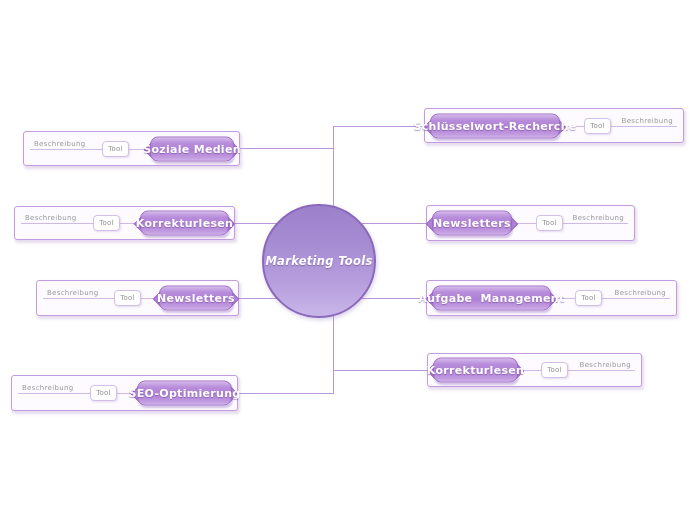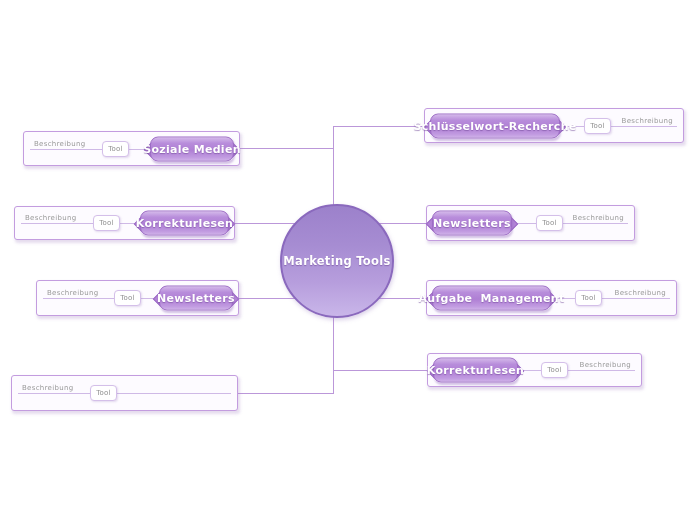--- a/index.html
+++ b/index.html
@@ -4,25 +4,26 @@
 <style>
   html,body{margin:0;padding:0;background:#ffffff;}
   .canvas{
     position:relative;width:697px;height:520px;background:#ffffff;overflow:hidden;
     font-family:"DejaVu Sans","Liberation Sans",sans-serif;
   }
   
   .conn{position:absolute;background:#bb97d9;z-index:1;}
   
   .center-node{
-    position:absolute;left:280px;top:204px;width:114px;height:114px;border-radius:50%;
+    position:absolute;left:262px;top:204px;width:114px;height:114px;border-radius:50%;
     background:linear-gradient(180deg,#9c81cb 0%,#a68cd2 35%,#b79edd 70%,#c9b6e9 100%);
     border:2px solid #8a69bd;box-sizing:border-box;z-index:2;
     display:flex;align-items:center;justify-content:center;
     box-shadow:1px 2px 4px rgba(150,120,190,0.35);
+    font-style:italic;
   }
   .center-label{
     color:#ffffff;font-weight:bold;font-size:11.5px;letter-spacing:0.3px;white-space:pre;
     text-shadow:0 1px 1px rgba(100,60,140,0.5);
   }
   
   .container{
     position:absolute;box-sizing:border-box;z-index:2;
     background:#fdfbff;border:1px solid #c39cdf;border-radius:3px;
     box-shadow:1.5px 2.5px 3px rgba(170,140,200,0.3);
@@ -107,20 +108,25 @@
       <div class="tab tab-l"></div>
       <div class="tab tab-r"></div>
       <div class="topic">Newsletters</div>
     </div>
   </div>
 
   <div class="container left" style="left:11px;top:375px;width:227px;height:36px;">
     <div class="hline"></div>
     <div class="desc">Beschreibung</div>
     <div class="tool" style="left:78px;">Tool</div>
+    <div class="topic-wrap" style="width:95px;">
+      <div class="tab tab-l"></div>
+      <div class="tab tab-r"></div>
+      <div class="topic">SEO-Optimierung</div>
+    </div>
   </div>
 
   <div class="container right" style="left:424px;top:108px;width:260px;height:35px;">
     <div class="hline"></div>
     <div class="desc">Beschreibung</div>
     <div class="tool" style="left:159px;">Tool</div>
     <div class="topic-wrap" style="width:130px;">
       <div class="tab tab-l"></div>
       <div class="tab tab-r"></div>
       <div class="topic">Schlüsselwort-Recherche</div>

